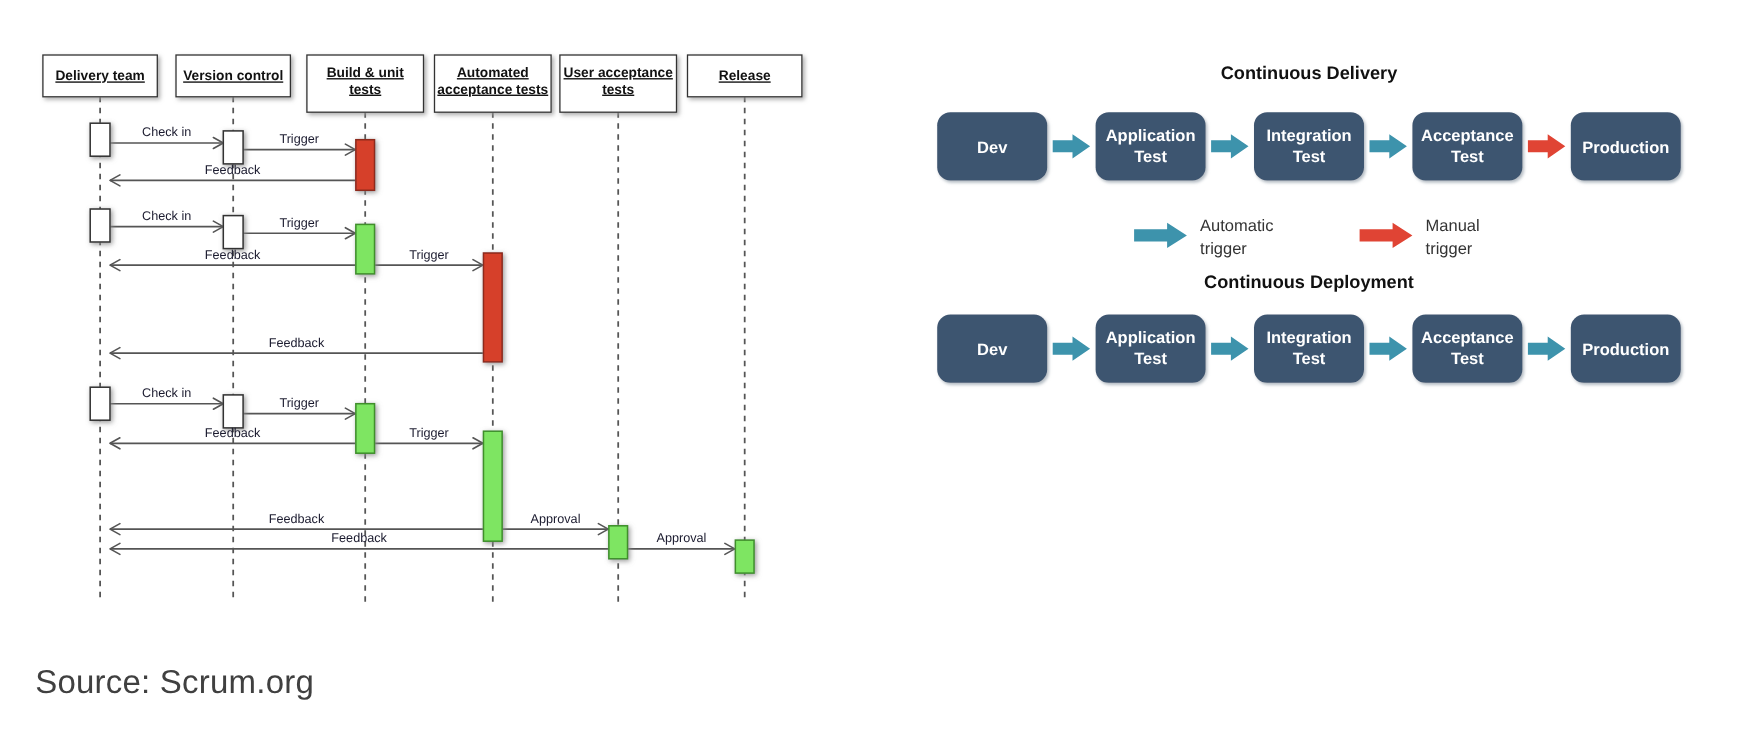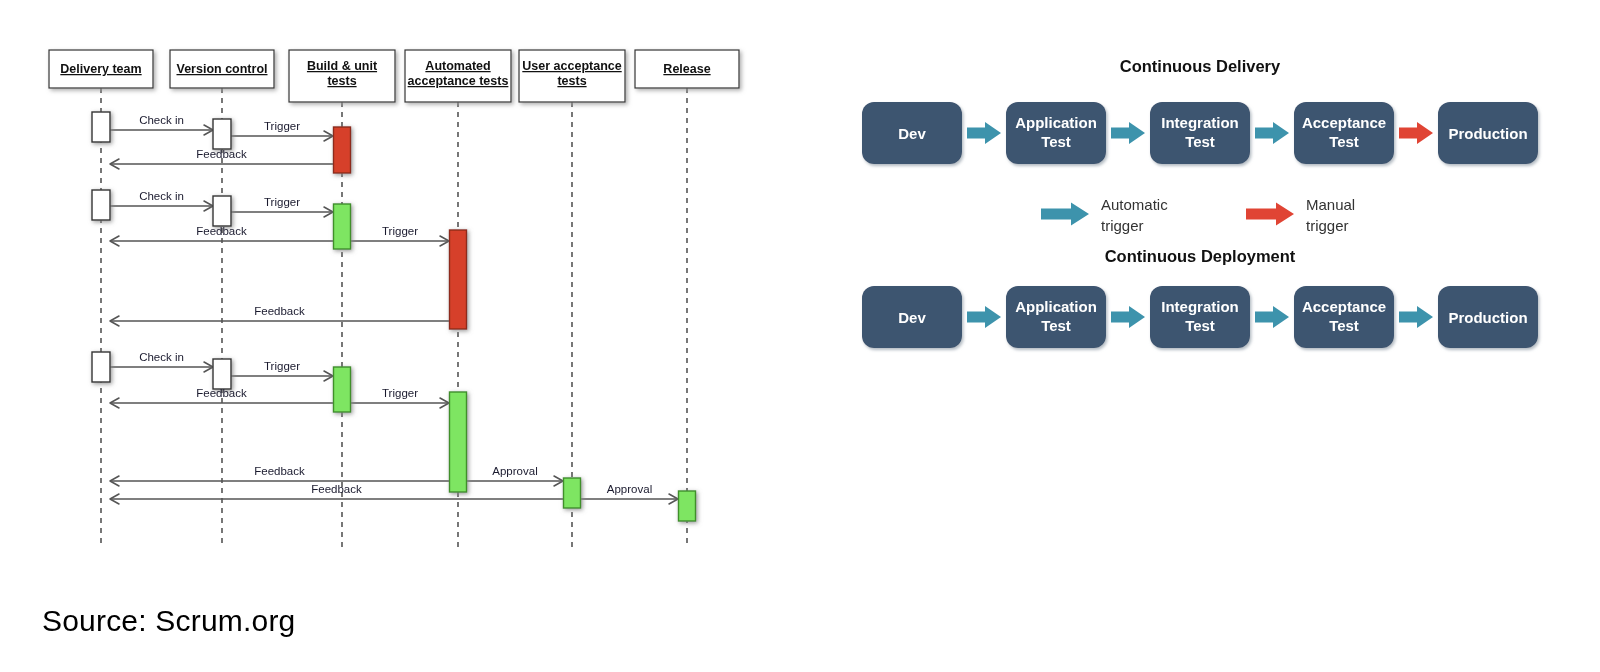--- a/index.html
+++ b/index.html
@@ -1,29 +1,29 @@
 <!DOCTYPE html>
 <html><head>
 <meta charset="utf-8">
 <style>
   html,body{margin:0;padding:0;}
   body{
     width:1600px;height:672px;background:#ffffff;overflow:hidden;
     font-family:"Liberation Sans", sans-serif;position:relative;
   }
-  .stage{position:absolute;left:16px;top:0;width:1548px;height:672px;}
+  .stage{position:absolute;left:6px;top:0;width:1548px;height:672px;}
 
   
   #seq-diagram{position:absolute;left:0;top:0;width:780px;height:580px;}
   #seq-diagram svg{display:block;}
 
   
   #source-caption{
     position:absolute;left:26px;top:604px;
-    font-size:30px;color:#000000;letter-spacing:.2px;
+    font-size:30px;color:#404040;letter-spacing:.2px;
     font-family:"Liberation Sans", sans-serif;white-space:nowrap;
   }
 
   
   #pipeline-panel{position:absolute;left:820px;top:46px;width:760px;height:330px;}
   #pipeline-panel svg{display:block;}
 </style>
 </head>
 <body>
 

